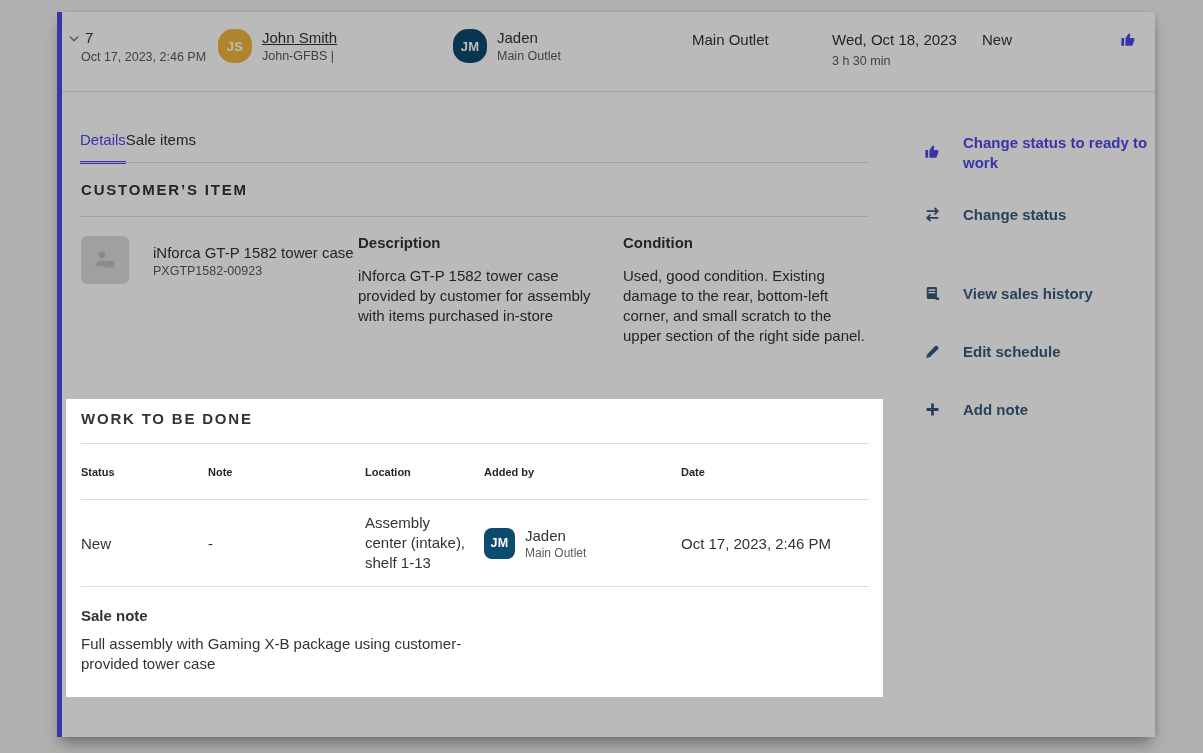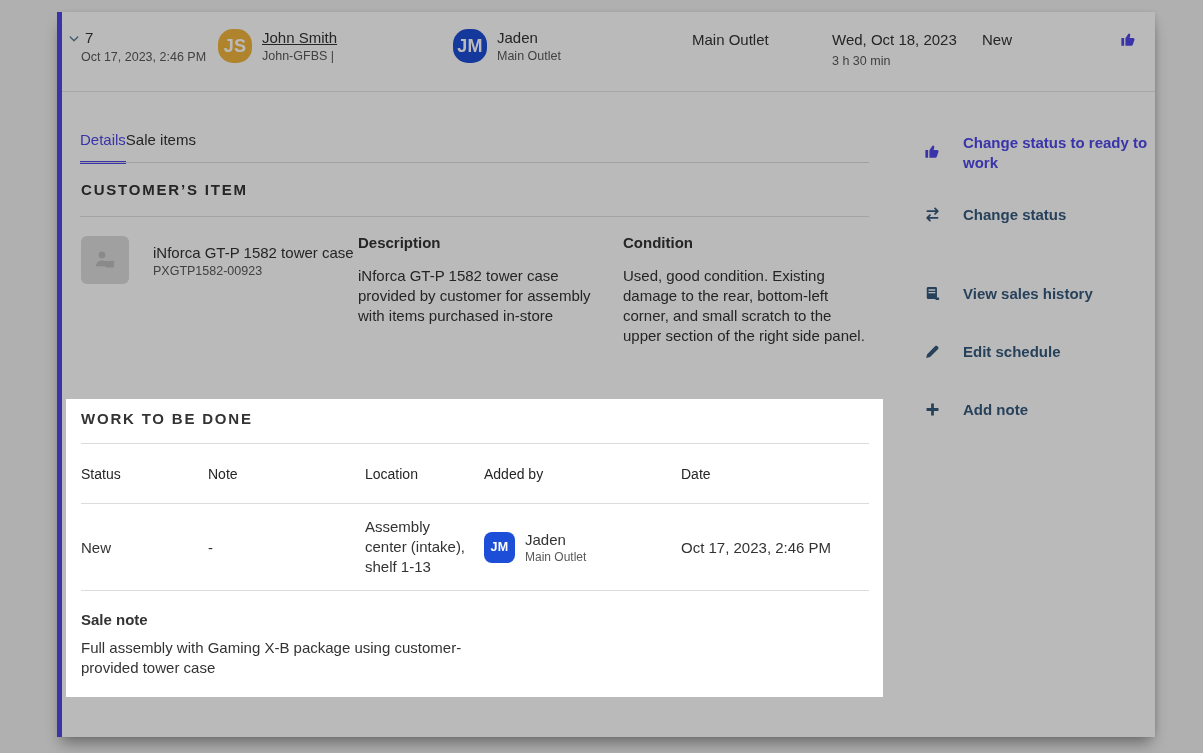--- a/index.html
+++ b/index.html
@@ -20,24 +20,24 @@
   
   .order-row { position:absolute; left:0; top:0; width:1093px; height:80px; border-bottom:1px solid #e4e4e4; cursor:pointer; }
   .abs { position:absolute; }
   .t15 { font-size:15px; color:#333; }
   .t12 { font-size:12.5px; color:#595959; }
   .id-line { display:flex; align-items:center; gap:5px; }
   .chev { width:12px; height:12px; color:#5f7d93; margin-top:2px; }
   .avatar {
     width:34px; height:34px; border-radius:15px; color:#fff;
     display:flex; align-items:center; justify-content:center;
-    font-size:18px; font-weight:bold; letter-spacing:.3px; flex:0 0 auto;
+    font-size:13px; font-weight:bold; letter-spacing:.3px; flex:0 0 auto;
   }
   .av-gold { background:#f2b53e; }
-  .av-magenta { background:#1d4ed8;text-align:right; }
+  .av-magenta { background:#0c4a6e;text-align:right; }
   .person-cell { display:flex; gap:10px; align-items:flex-start; }
   .link-name { font-size:15px; color:#333; text-decoration:underline; cursor:pointer; }
   .sub { font-size:12.5px; color:#595959; margin-top:3px; }
   .thumb-ico { width:17px; height:17px; color:#4f48e8; cursor:pointer; }
 
   
   .tabs { position:absolute; left:18px; top:119px; display:flex; }
   .tab { font-size:15px; color:#333; padding-bottom:13px; cursor:pointer; }
   .tab.active { color:#4f48e8; border-bottom:3px solid #4f48e8; }
   .tabs-line { position:absolute; left:18px; top:150px; width:789px; height:1px; background:#dcdcdc; }
@@ -63,21 +63,21 @@
 
   
   .work {
     position:absolute; left:4px; top:387px; width:817px; height:298px;
     background:#fff; padding:0 14px 0 15px;
   }
   .work .sect-title { padding-top:11px; display:block; }
   .work .divider { margin-top:16px; background:#dcdcdc; }
   .wgrid { display:grid; grid-template-columns:127px 157px 119px 197px 1fr; }
   .whead { padding-top:22px; padding-bottom:21px; border-bottom:1px solid #dcdcdc; }
-  .whead > div { font-size:14px; font-weight:normal; color:#262626; }
+  .whead > div { font-size:11px; font-weight:bold; color:#262626; }
   .wrow { height:87px; align-items:center; border-bottom:1px solid #dcdcdc; }
   .wrow > div { font-size:15px; color:#333; }
   .loc-cell { line-height:20px; padding-right:12px; }
   .wavatar { width:31px; height:31px; border-radius:8px; font-size:12.5px; }
   .note-label { font-size:15px; font-weight:bold; color:#333; margin-top:20px; }
   .note-text { font-size:15px; line-height:20px; color:#333; margin-top:10px; width:402px; }
 
   
   .ov { position:absolute; background:rgba(0,0,0,.27); pointer-events:none; z-index:50; }
   .ov-top { left:0; top:0; width:1203px; height:399px; }

